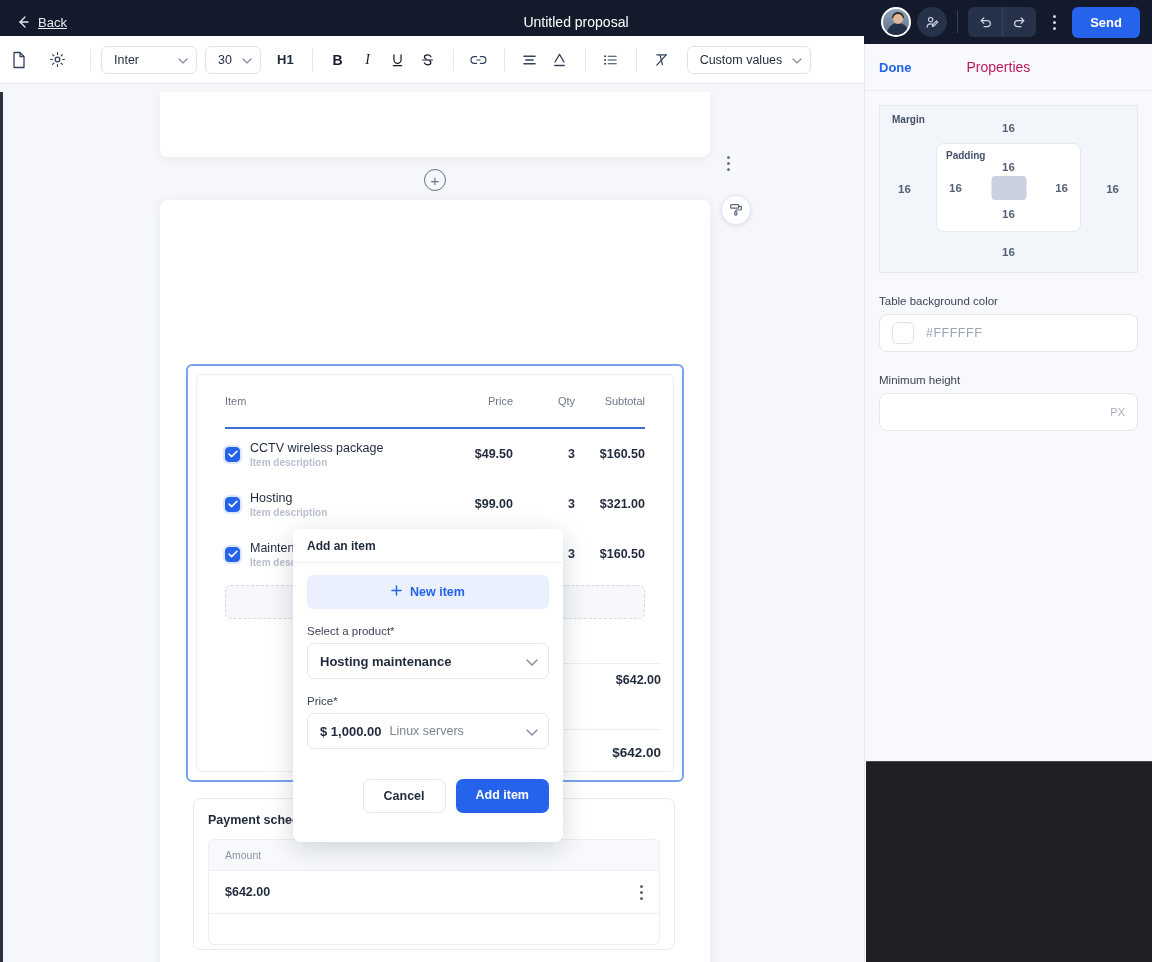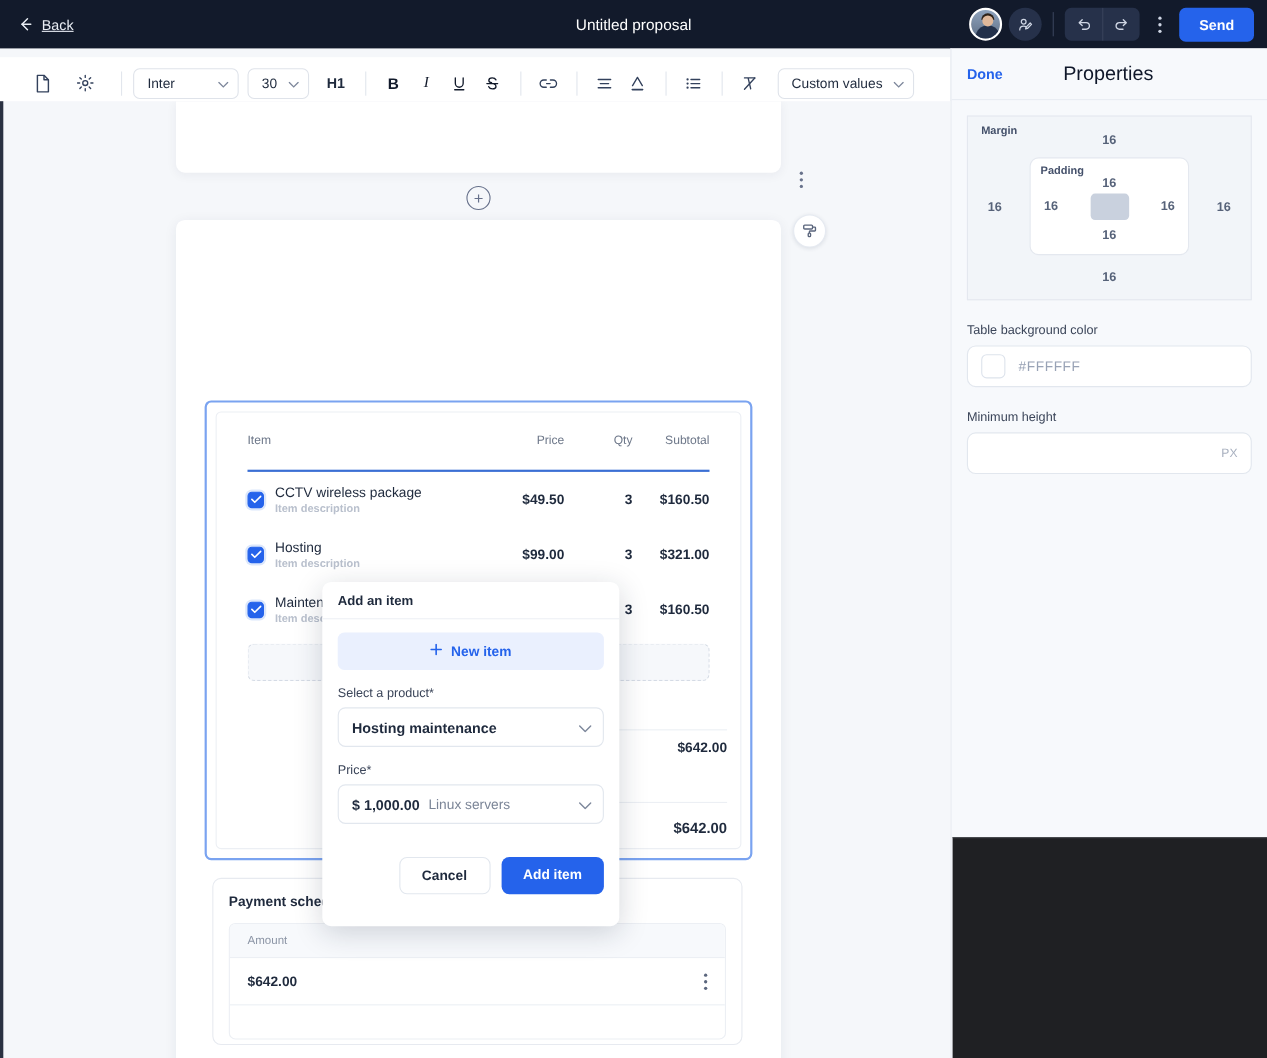--- a/index.html
+++ b/index.html
@@ -63,23 +63,23 @@
     width: 24px; height: 30px; display: flex; flex-direction: column;
     align-items: center; justify-content: center; gap: 3px; margin: 0 6px; cursor: pointer;
   }
   .kebab-top i { width: 3px; height: 3px; border-radius: 50%; background: #cfd6e4; display:block;}
   .send-btn {
     background: #2563eb; color: #fff; font-size: 13px; font-weight: bold;
     padding: 8px 18px; border-radius: 6px; cursor: pointer;
   }
   
   .toolbar {
-    position: absolute; left: 0; top: 52px; width: 864px; height: 48px;
+    position: absolute; left: 0; top: 36px; width: 864px; height: 48px;
     background: #ffffff; border-bottom: 1px solid #e6e9ef;
-    display: flex; align-items: center; padding-left: 24px; gap: 0;
+    display: flex; align-items: center; padding-left: 4px; gap: 0;
   }
   .tb-icon {
     width: 30px; height: 30px; display: flex; align-items: center; justify-content: center;
     cursor: pointer; color: #33415c;
   }
   .tb-sep { width: 1px; height: 22px; background: #e2e6ed; margin: 0 10px; }
   .select-box {
     height: 28px; border: 1px solid #dfe3ea; border-radius: 6px;
     display: flex; align-items: center; padding: 0 8px 0 12px; gap: 6px;
     font-size: 12.5px; color: #1f2a3d; cursor: pointer; background: #fff;
@@ -92,21 +92,21 @@
   .ital-btn { font-size: 14px; font-style: italic; font-family: "Liberation Serif", serif; color:#121a2b;}
   
   .panel {
     position: absolute; left: 864px; top: 44px; width: 288px; height: 918px;
     background: #f7f9fc; border-left: 1px solid #e6e9ef;
   }
   .panel-head {
     height: 47px; display: flex; align-items: center; border-bottom: 1px solid #e9edf3;
   }
   .panel-done { color: #2563eb; font-size: 13px; font-weight: bold; margin-left: 14px; cursor: pointer;}
-  .panel-title { font-size: 18px; color: #0f172a; margin-left: 55px; }
+  .panel-title { font-size: 14px; color: #be185d; margin-left: 55px; }
   .panel-body { padding: 14px; }
   .box-model {
     border: 1px solid #e4e8ef; border-radius: 0; background: #f2f5f9;
     height: 168px; position: relative; padding: 4px; font-weight: bold;
   }
   .bm-label { font-size: 10px; color: #44506a; position: absolute; }
   .bm-num { font-size: 11.5px; color: #566279; position: absolute; }
   .padding-box {
     position: absolute; left: 56px; top: 37px; right: 56px; bottom: 40px;
     border: 1px solid #e4e8ef; border-radius: 8px; background: #ffffff;

